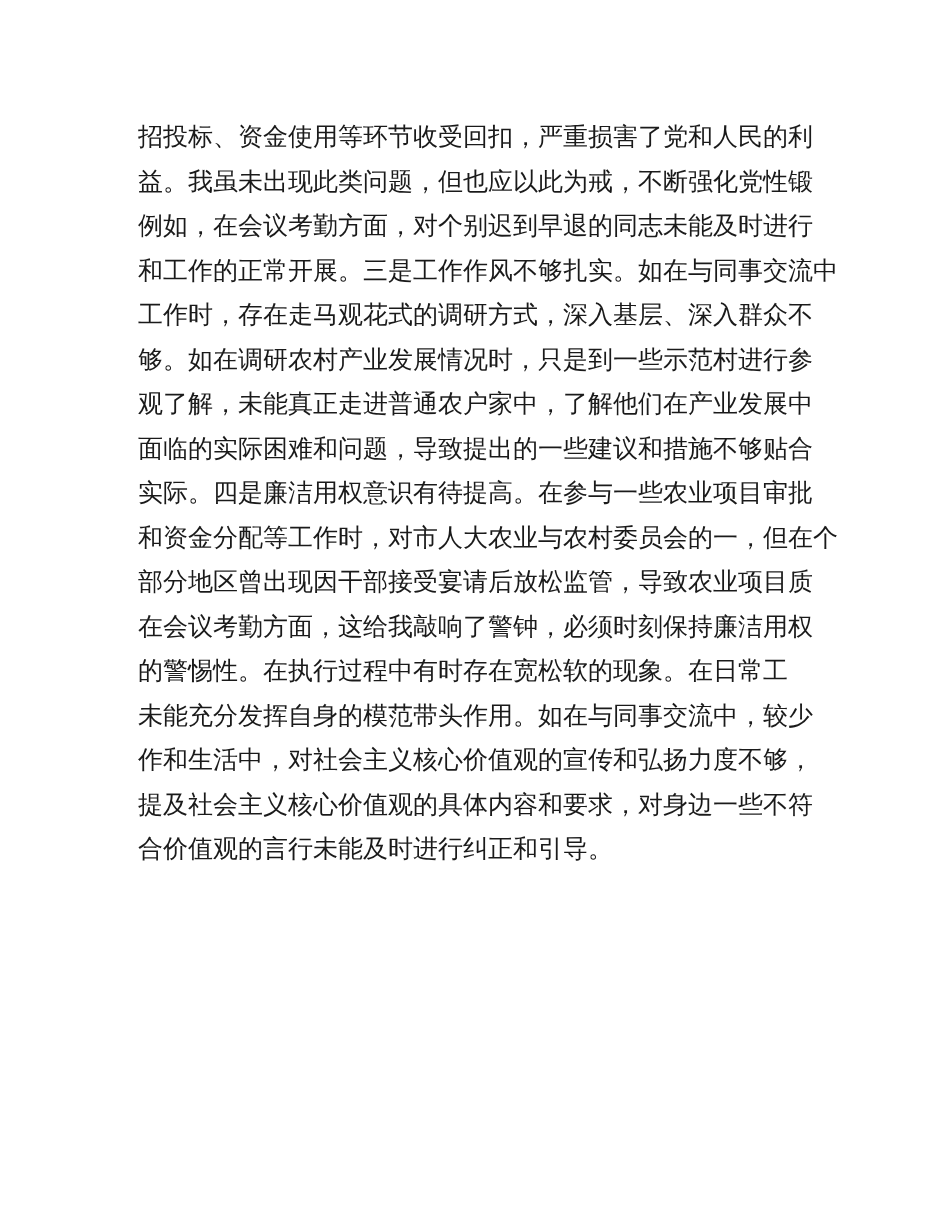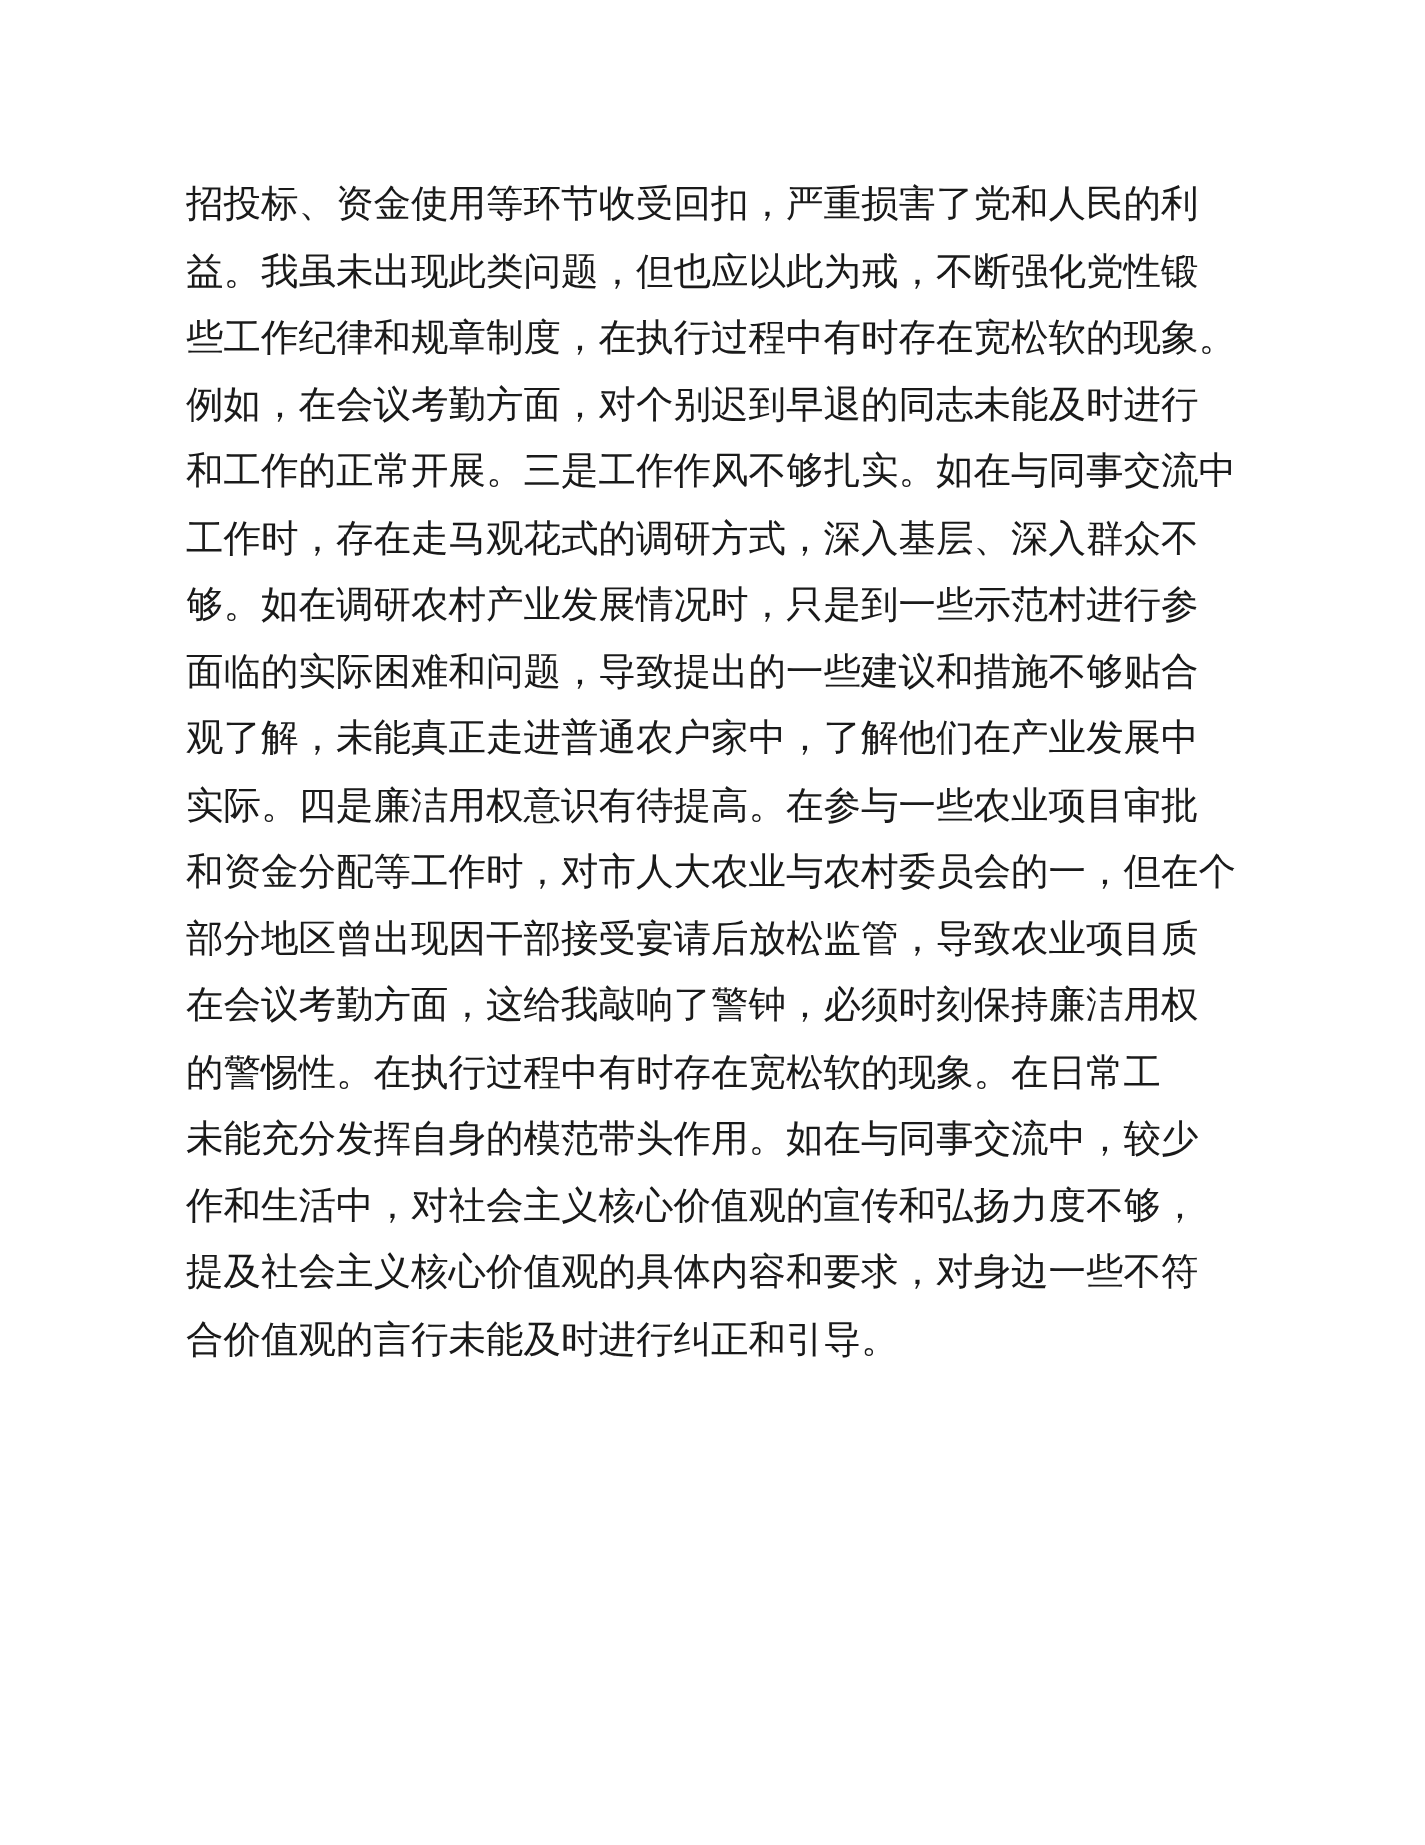--- a/index.html
+++ b/index.html
@@ -14,21 +14,21 @@
     font-family: "Liberation Serif", "DejaVu Serif", serif;
   }
   .page {
     position: relative;
     width: 950px;
     height: 1230px;
     background: #ffffff;
   }
   .text-block {
     position: absolute;
-    left: 124px;
+    left: 138px;
     top: 115px;
     width: 690px;
   }
   .text-line {
     font-size: 25px;
     line-height: 44.5px;
     height: 44.5px;
     color: #1a1a1a;
     white-space: nowrap;
     letter-spacing: 0px;
@@ -36,27 +36,26 @@
     text-align: left;
   }
 </style>
 </head>
 <body>
 
 <div class="page">
   <div class="text-block">
     <div class="text-line">招投标、资金使用等环节收受回扣，严重损害了党和人民的利</div>
     <div class="text-line">益。我虽未出现此类问题，但也应以此为戒，不断强化党性锻</div>
-    <div class="text-line">些工作纪律和规章制度，在执行过程中有时存在宽松软的现象。</div>
     <div class="text-line">例如，在会议考勤方面，对个别迟到早退的同志未能及时进行</div>
     <div class="text-line">和工作的正常开展。三是工作作风不够扎实。如在与同事交流中</div>
     <div class="text-line">工作时，存在走马观花式的调研方式，深入基层、深入群众不</div>
     <div class="text-line">够。如在调研农村产业发展情况时，只是到一些示范村进行参</div>
+    <div class="text-line">观了解，未能真正走进普通农户家中，了解他们在产业发展中</div>
     <div class="text-line">面临的实际困难和问题，导致提出的一些建议和措施不够贴合</div>
-    <div class="text-line">观了解，未能真正走进普通农户家中，了解他们在产业发展中</div>
     <div class="text-line">实际。四是廉洁用权意识有待提高。在参与一些农业项目审批</div>
     <div class="text-line">和资金分配等工作时，对市人大农业与农村委员会的一，但在个</div>
     <div class="text-line">部分地区曾出现因干部接受宴请后放松监管，导致农业项目质</div>
     <div class="text-line">在会议考勤方面，这给我敲响了警钟，必须时刻保持廉洁用权</div>
     <div class="text-line">的警惕性。在执行过程中有时存在宽松软的现象。在日常工</div>
     <div class="text-line">未能充分发挥自身的模范带头作用。如在与同事交流中，较少</div>
     <div class="text-line">作和生活中，对社会主义核心价值观的宣传和弘扬力度不够，</div>
     <div class="text-line">提及社会主义核心价值观的具体内容和要求，对身边一些不符</div>
     <div class="text-line">合价值观的言行未能及时进行纠正和引导。</div>
   </div>

